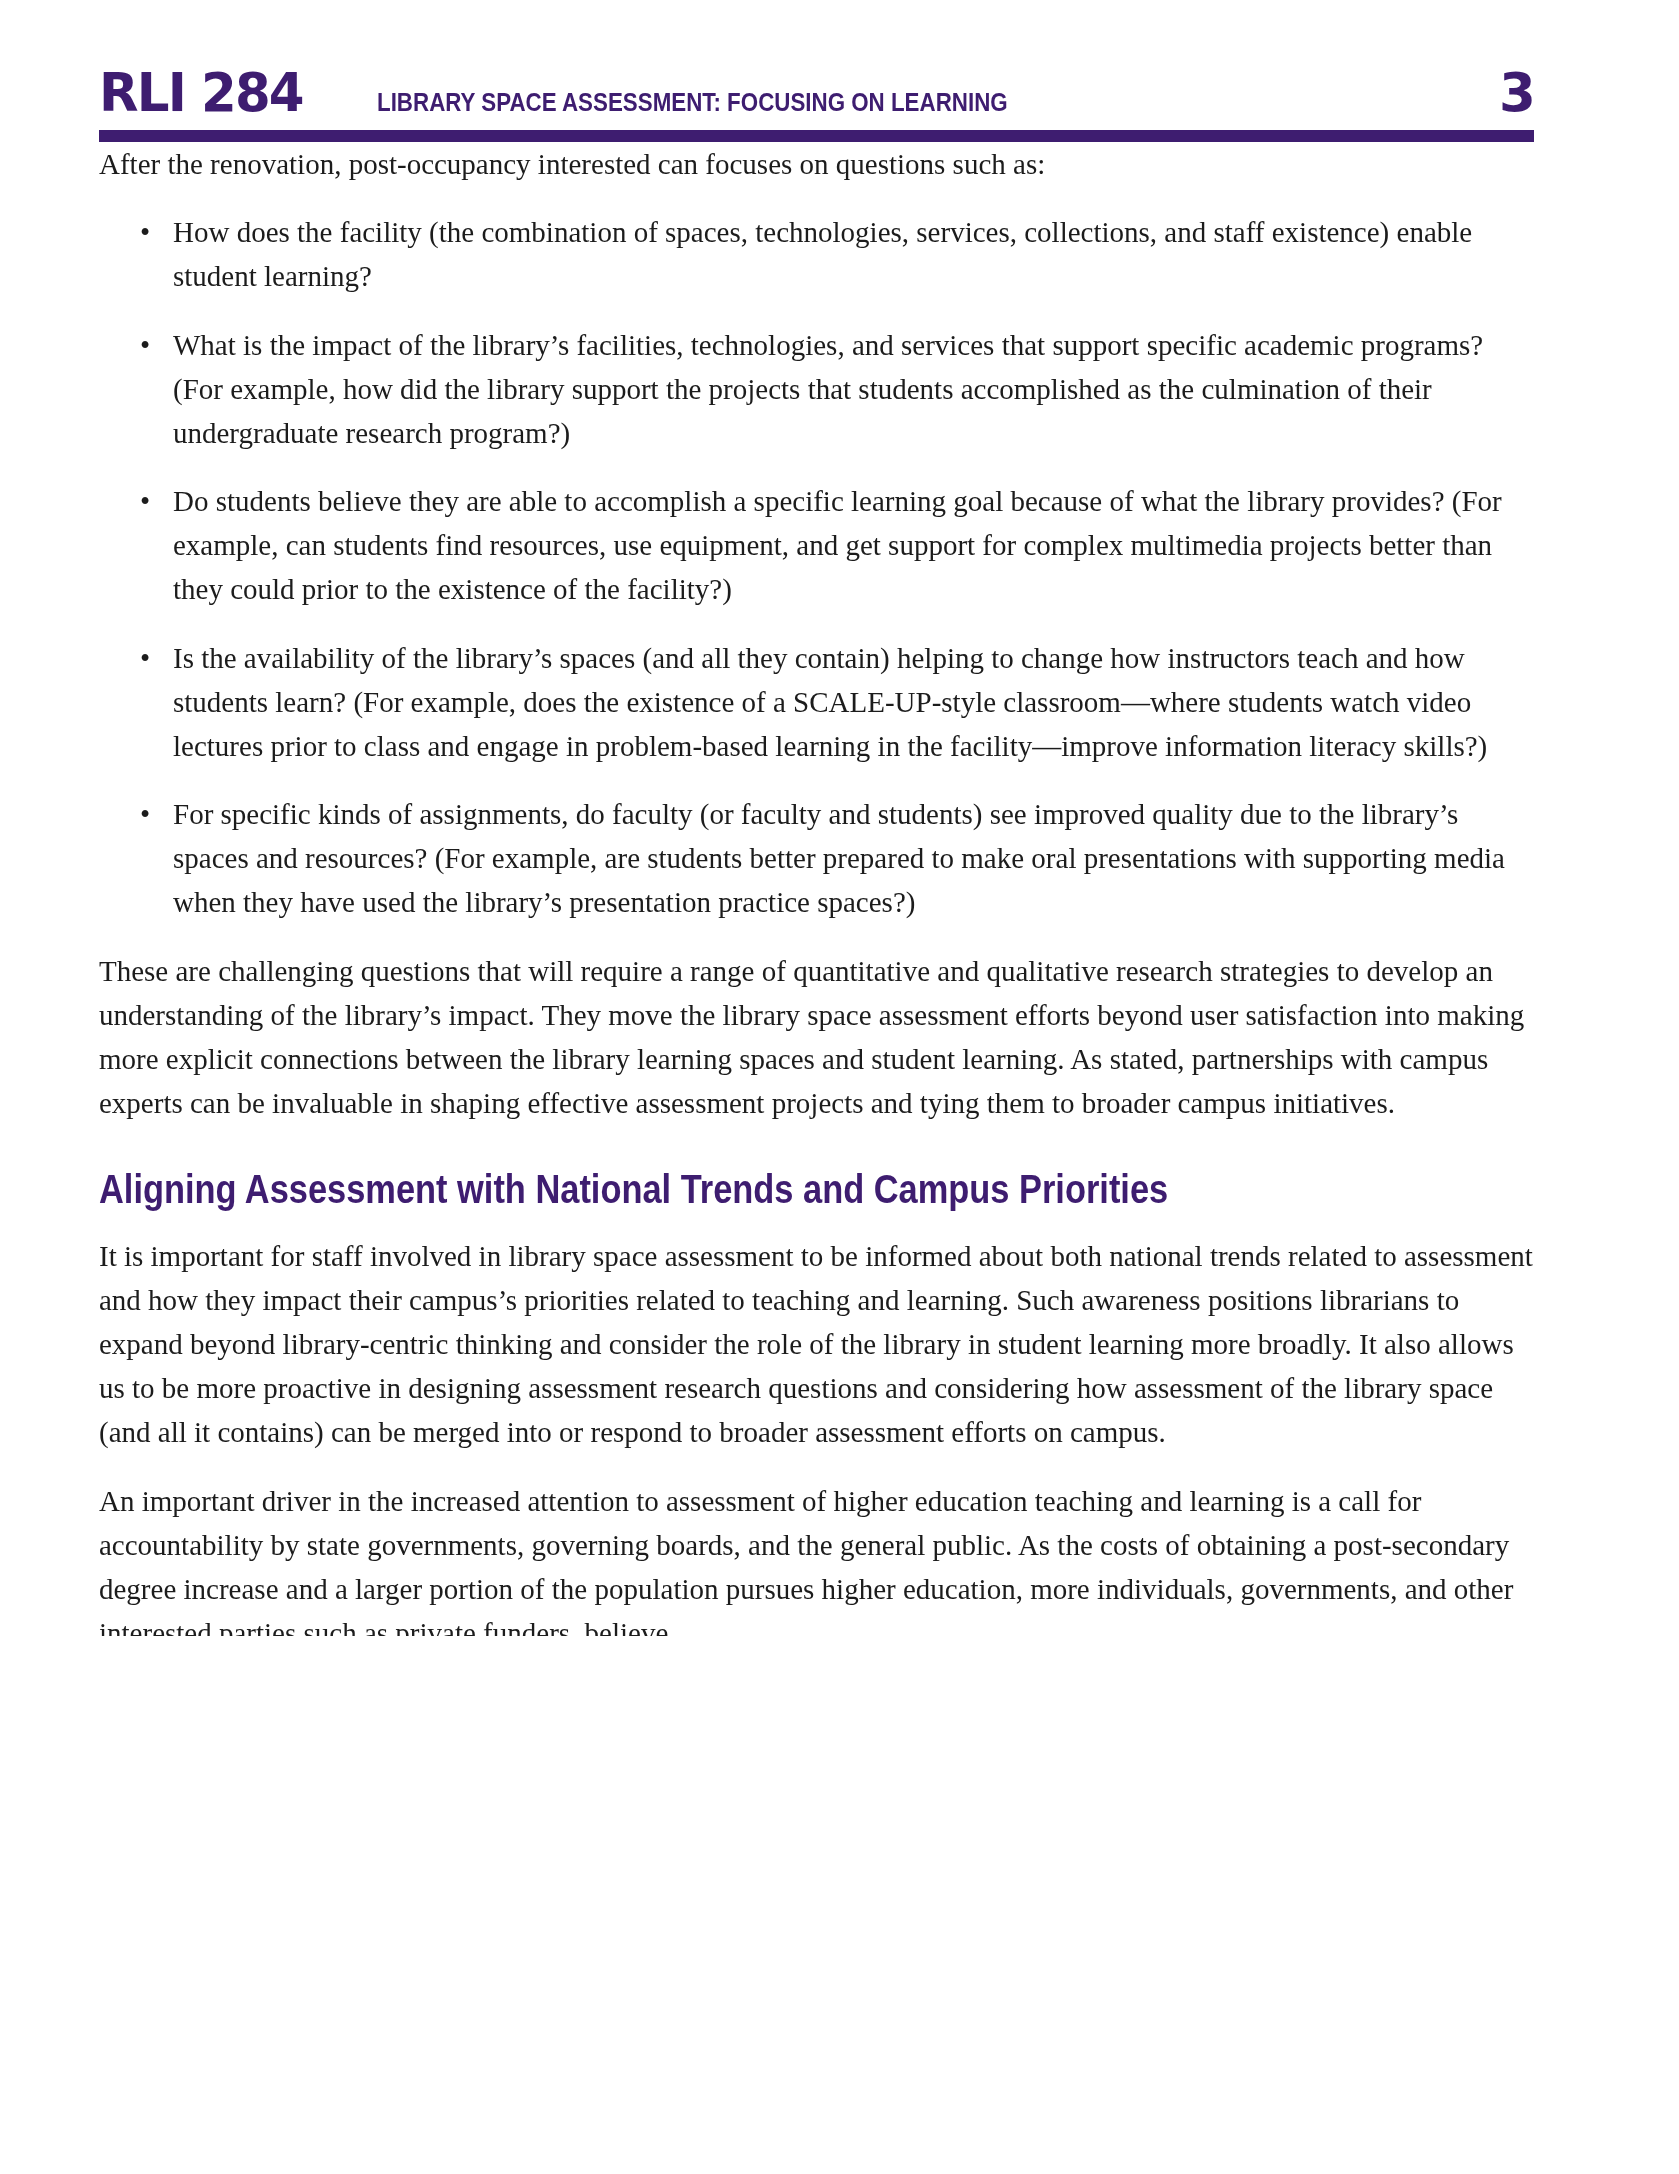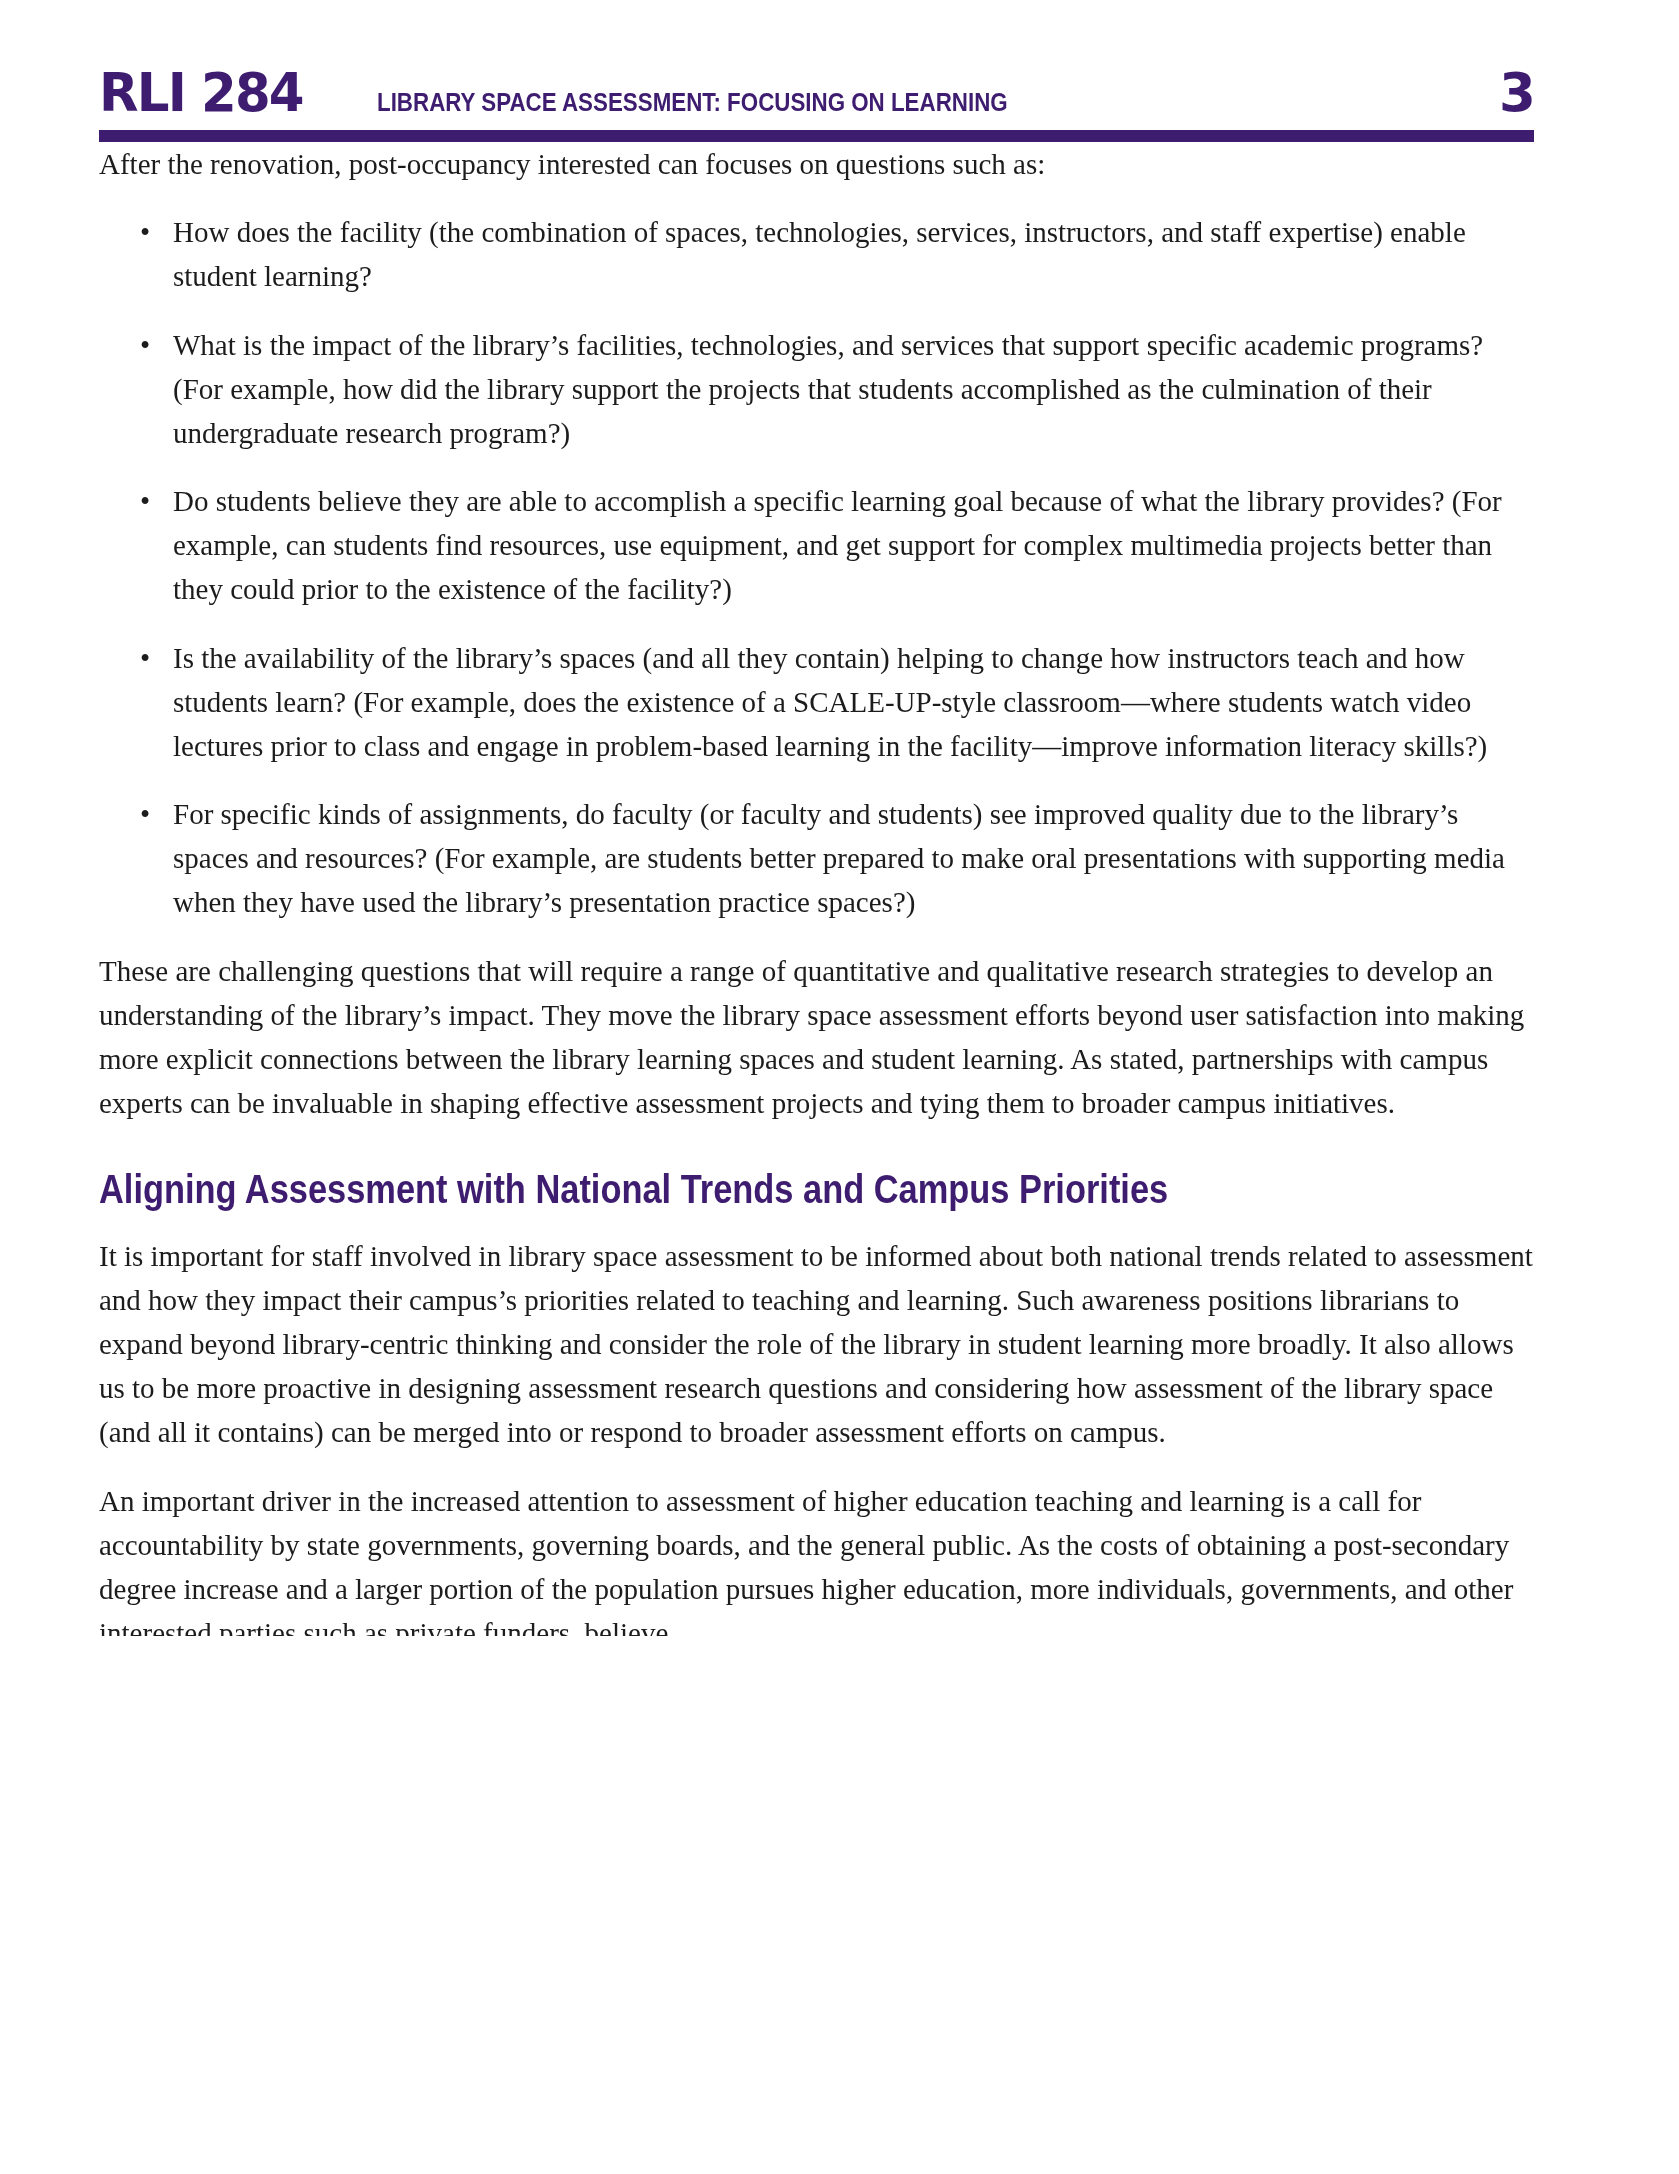--- a/index.html
+++ b/index.html
@@ -145,21 +145,21 @@
       <span class="pagenum">3</span>
     </div>
     <div class="rule"></div>
   </header>
 
   <main>
 
     <p>After the renovation, post-occupancy interested can focuses on questions such as:</p>
 
     <ul class="questions">
-      <li>How does the facility (the combination of spaces, technologies, services, instructors, and staff expertise) enable student learning?</li>
+      <li>How does the facility (the combination of spaces, technologies, services, collections, and staff existence) enable student learning?</li>
       <li>What is the impact of the library’s facilities, technologies, and services that support specific academic programs? (For example, how did the library support the projects that students accomplished as the culmination of their undergraduate research program?)</li>
       <li>Do students believe they are able to accomplish a specific learning goal because of what the library provides? (For example, can students find resources, use equipment, and get support for complex multimedia projects better than they could prior to the existence of the facility?)</li>
       <li>Is the availability of the library’s spaces (and all they contain) helping to change how instructors teach and how students learn? (For example, does the existence of a SCALE-UP-style classroom—where students watch video lectures prior to class and engage in problem-based learning in the facility—improve information literacy skills?)</li>
       <li>For specific kinds of assignments, do faculty (or faculty and students) see improved quality due to the library’s spaces and resources? (For example, are students better prepared to make oral presentations with supporting media when they have used the library’s presentation practice spaces?)</li>
     </ul>
 
     <p>These are challenging questions that will require a range of quantitative and qualitative research strategies to develop an understanding of the library’s impact. They move the library space assessment efforts beyond user satisfaction into making more explicit connections between the library learning spaces and student learning. As stated, partnerships with campus experts can be invaluable in shaping effective assessment projects and tying them to broader campus initiatives.</p>
 
     <h2 class="section">Aligning Assessment with National Trends and Campus Priorities</h2>
 

